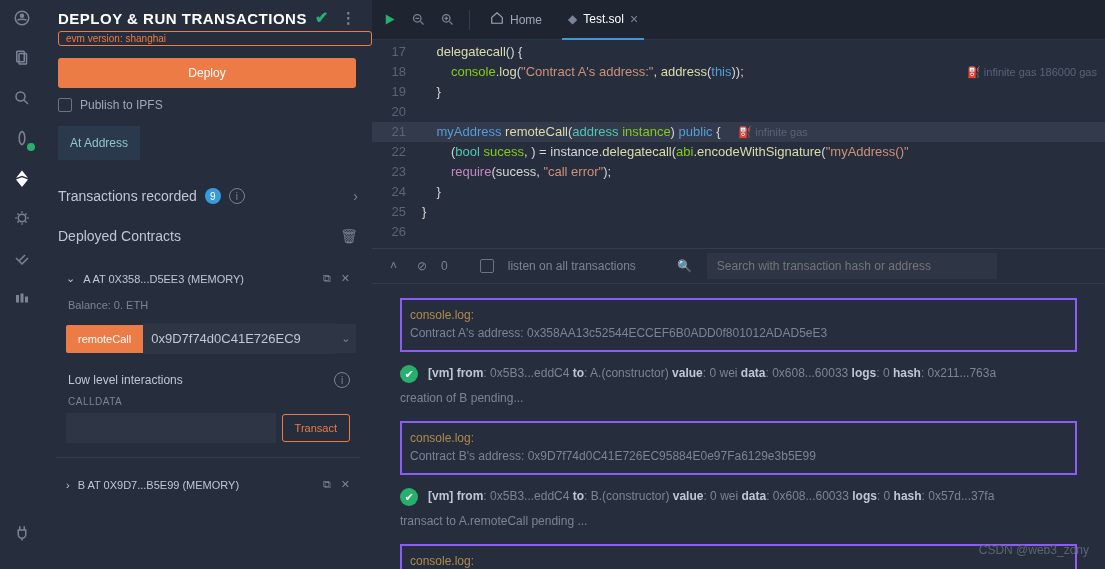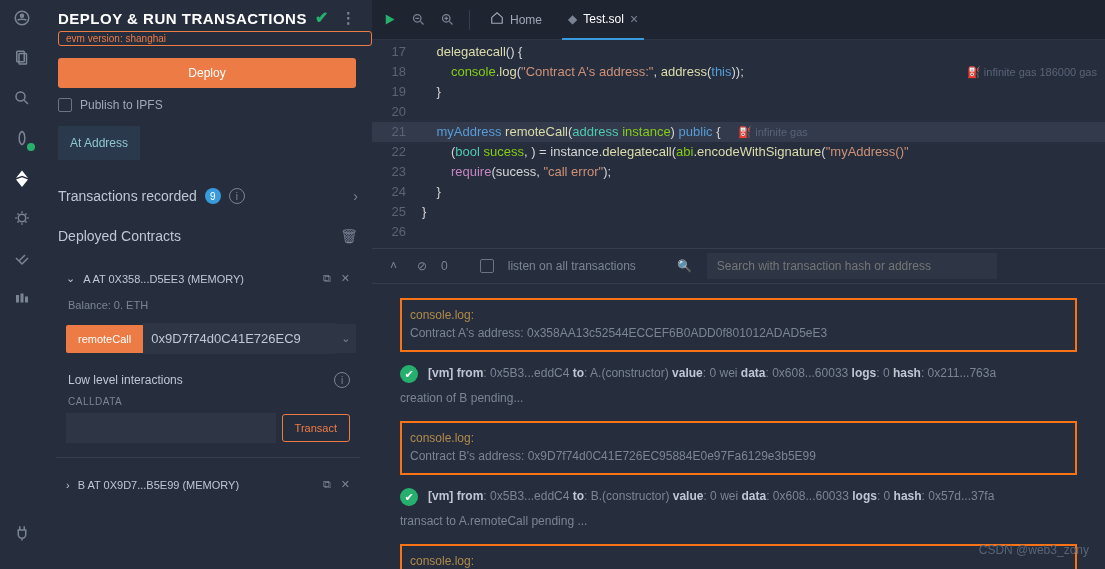--- a/index.html
+++ b/index.html
@@ -54,21 +54,21 @@
 .code{ flex:1; position:relative; }
 .hl-line{ background:#323a4c; }
 .kw{ color:#569cd6; } .fn{ color:#dcdcaa; } .str{ color:#ce9178; } .typ{ color:#4ec9b0; } .pun{ color:#d4d4d4; } .kw2{ color:#c586c0; } .par{ color:#84cc16; }
 .gas-hint{ position:absolute; right:8px; top:0; color:#5a6477; font-size:11px; display:flex; align-items:center; gap:4px; }
 .gas-hint2{ color:#5a6477; font-size:11px; margin-left:18px; }
 .term-bar{ height:36px; background:#262e3d; border-top:1px solid #353e50; border-bottom:1px solid #353e50; display:flex; align-items:center; padding:0 12px; gap:14px; color:#7b8495; font-size:12px; }
 .term-bar .spacer{ flex:0 0 4px; }
 .search-input{ flex:1; max-width:290px; background:#2e3646; border:none; color:#a0a8b7; padding:6px 10px; font-size:12px; }
 .chevup{ cursor:pointer; color:#7b8495; padding:0 6px; }
 .terminal{ flex:1; background:#262e3d; overflow:hidden; padding:10px 12px; font-family:Consolas,Monaco,monospace; font-size:12px; line-height:18px; position:relative; }
-.log-box{ border:2px solid #f97316; padding:6px 8px 8px 8px; margin:4px 16px 10px 16px; max-width:760px; }
+.log-box{ border:2px solid #8b5cf6; padding:6px 8px 8px 8px; margin:4px 16px 10px 16px; max-width:760px; }
 .log-label{ color:#b08a4a; }
 .log-text{ color:#7b8495; }
 .txline{ display:flex; align-items:flex-start; gap:10px; padding:2px 0 4px 16px; color:#7b8495; }
 .txcheck{ width:18px; height:18px; background:#27b06d; border-radius:50%; color:#fff; display:flex; align-items:center; justify-content:center; font-size:11px; flex-shrink:0; margin-top:1px; }
 .txtext b{ color:#bfc6d4; font-weight:bold; }
 .pend{ padding:2px 0 10px 16px; color:#7b8495; }
 .watermark{ position:absolute; right:16px; bottom:10px; color:#5a6477; font-size:12px; }
 </style>
 </head>
 <body>

